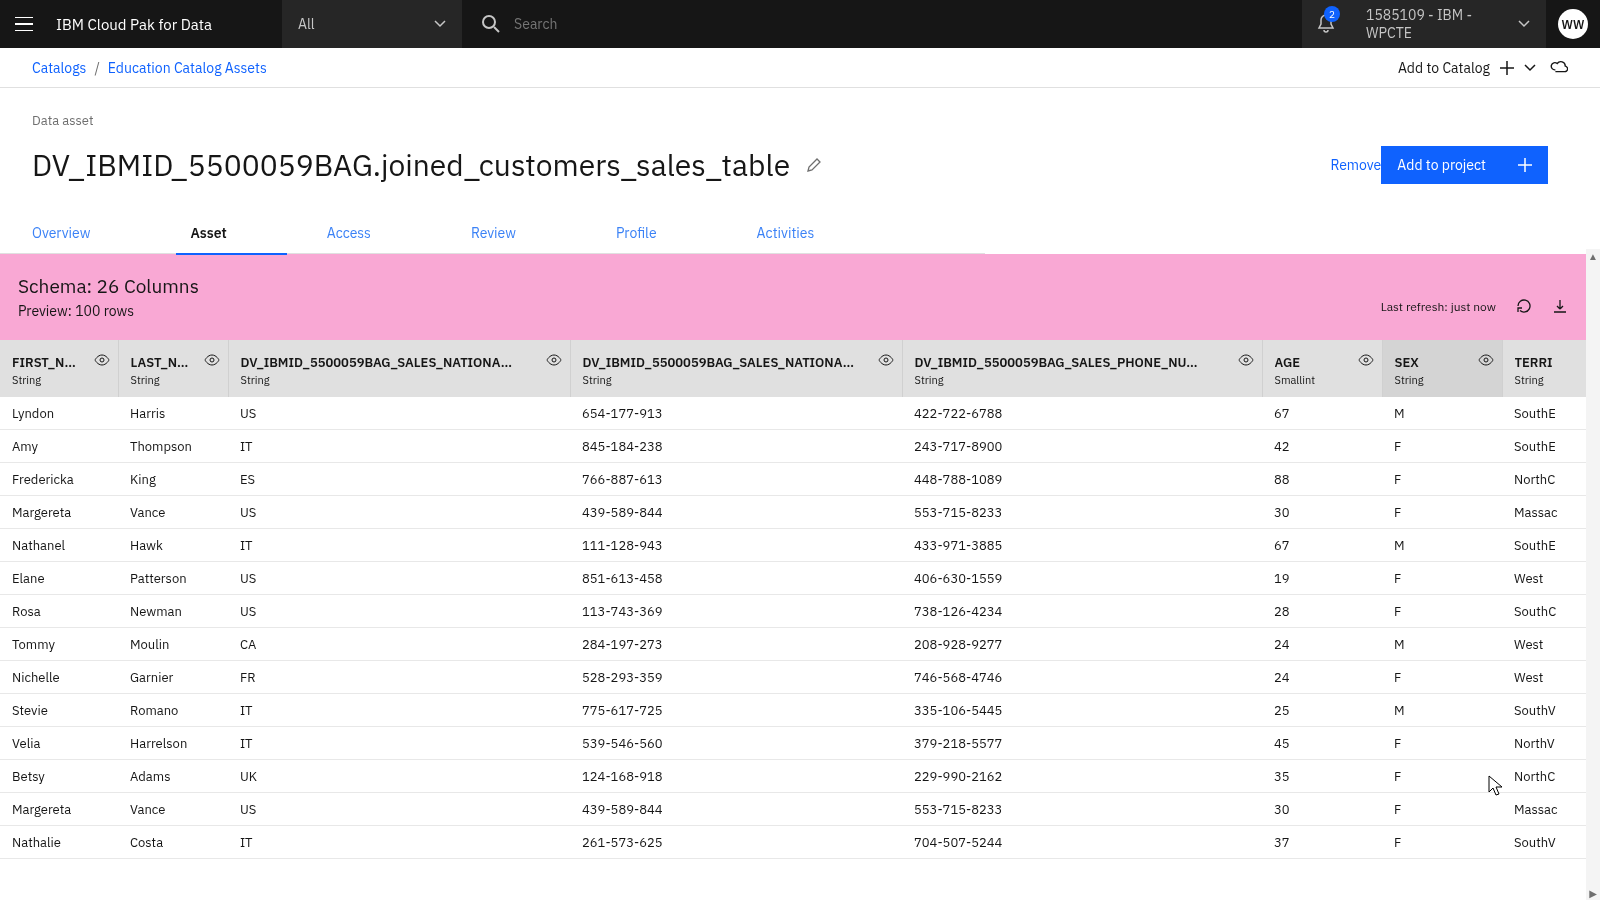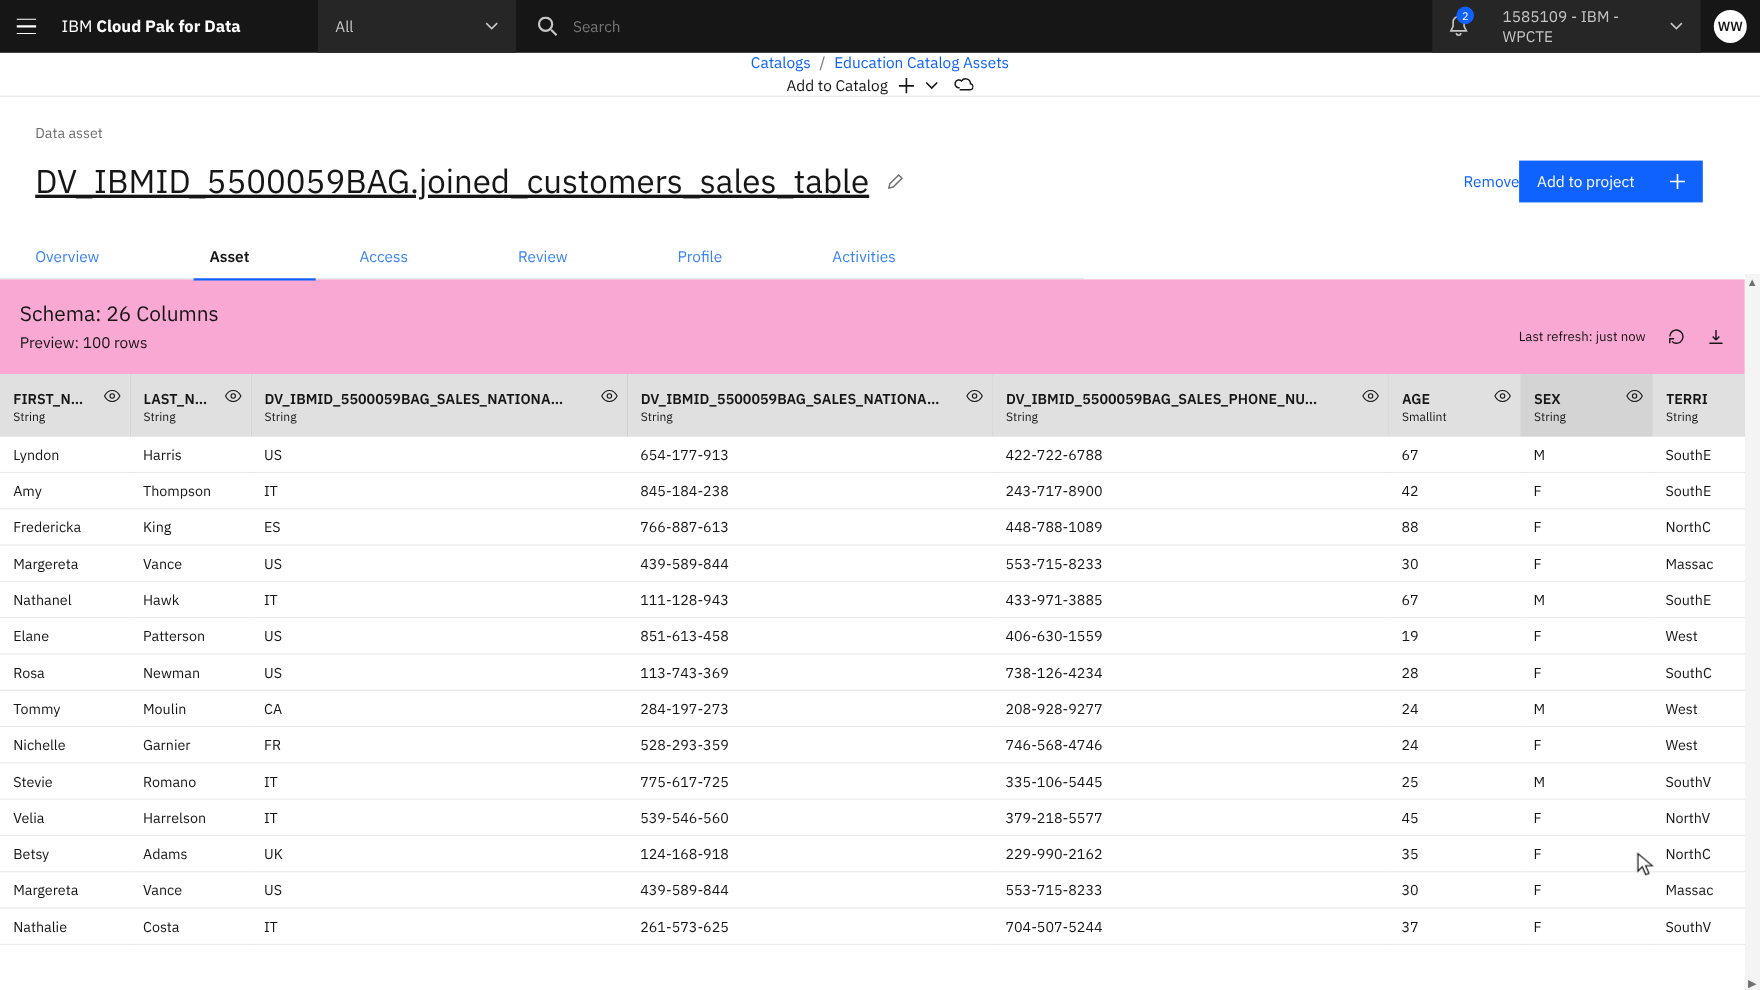--- a/index.html
+++ b/index.html
@@ -2,43 +2,43 @@
 <html><head>
   <meta charset="utf-8">
   <style>
     * { margin: 0; padding: 0; box-sizing: border-box; font-family: "IBM Plex Sans", Arial, sans-serif; }
     body { width: 1600px; height: 900px; overflow: hidden; background: #fff; color: #161616; font-size: 14px; }
     
     
     .header { display: flex; align-items: center; background: #161616; height: 48px; color: #fff; }
     .menu-btn { width: 48px; height: 48px; display: flex; align-items: center; justify-content: center; cursor: pointer; }
     .brand { margin-left: 8px; font-size: 15px; color: #fff; }
-    .brand .bold { font-weight: 700; }
+    .brand .bold { font-weight: 400; }
     .dropdown-all { margin-left: 70px; background: #262626; width: 180px; height: 48px; display: flex; align-items: center; padding: 0 16px; color: #c6c6c6; cursor: pointer; justify-content: space-between; }
     .search-area { display: flex; align-items: center; margin-left: 20px; flex: 1; }
     .search-area input { background: transparent; border: none; color: #c6c6c6; font-size: 14px; margin-left: 14px; outline: none; width: 300px; }
     .header-right { display: flex; align-items: center; height: 48px; }
     .notif { width: 48px; height: 48px; display: flex; align-items: center; justify-content: center; position: relative; cursor: pointer; background: #262626;}
     .badge { position: absolute; top: 6px; right: 10px; background: #0f62fe; color: #fff; border-radius: 50%; width: 16px; height: 16px; font-size: 10px; display: flex; align-items: center; justify-content: center; }
     .account { background: #262626; height: 48px; display: flex; align-items: center; padding: 0 16px; color: #c6c6c6; cursor: pointer; width: 196px; justify-content: space-between;}
     .avatar { width: 30px; height: 30px; border-radius: 50%; background: #fff; color: #161616; display: flex; align-items: center; justify-content: center; font-size: 12px; font-weight: 600; margin: 0 12px; }
     
     
-    .subhead { display: flex; align-items: center; justify-content: space-between; height: 40px; border-bottom: 1px solid #e0e0e0; padding: 0 32px; flex-direction: column; }
+    .subhead { display: flex; align-items: center; justify-content: space-between; height: 40px; border-bottom: 1px solid #e0e0e0; padding: 0 32px; }
     .crumbs { display: flex; align-items: center; color: #6f6f6f; font-size: 14px; }
     .crumb { color: #0f62fe; cursor: pointer; }
     .crumb-sep { margin: 0 8px; color: #6f6f6f; }
     .subhead-right { display: flex; align-items: flex-end; gap: 14px; color: #161616; }
     .add-catalog { display: flex; align-items: center; gap: 10px; cursor: pointer; }
     
     
     .title-area { display: flex; justify-content: space-between; align-items: flex-end; padding: 24px 52px 0 32px; }
     .title-left { }
     .asset-type { color: #6f6f6f; font-size: 13px; margin-bottom: 16px; }
-    .title-row { display: flex; align-items: center; gap: 16px; text-decoration: underline; }
+    .title-row { display: flex; align-items: center; gap: 16px; }
     .page-title { font-size: 30px; font-weight: 400; }
     .edit-icon { color: #6f6f6f; cursor: pointer; }
     .title-actions { display: flex; align-items: center; }
     .btn-link { color: #0f62fe; cursor: pointer; background: none; border: none; font-size: 14px; }
     .btn-primary { background: #0f62fe; color: #fff; border: none; height: 38px; display: flex; align-items: center; padding: 0 16px; gap: 32px; cursor: pointer; font-size: 14px; }
     
     
     .tabs { display: flex; padding: 28px 32px 0 32px; position: relative; }
     .tab { padding: 12px 0; margin-right: 100px; cursor: pointer; color: #3b82f6; font-size: 14px; position: relative; }
     .tab.active { color: #161616; font-weight: 600; }

